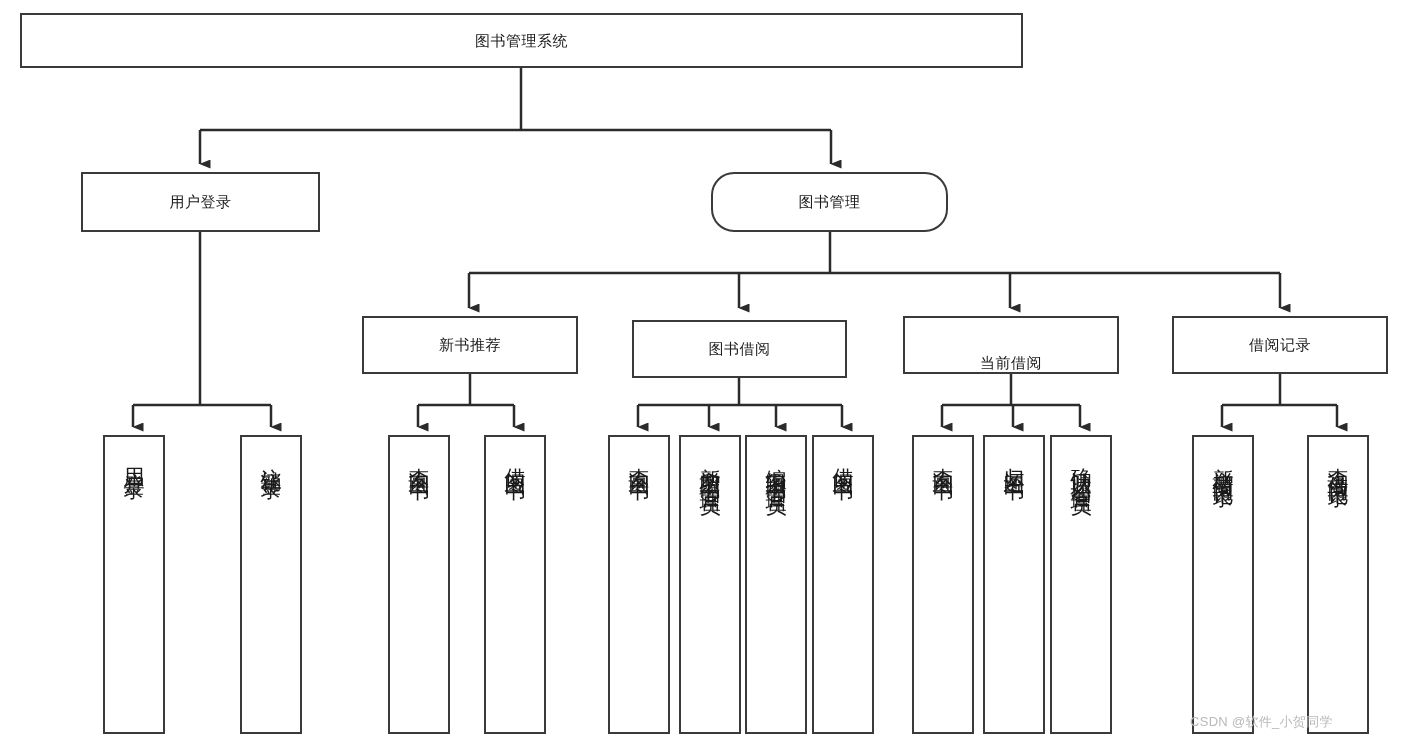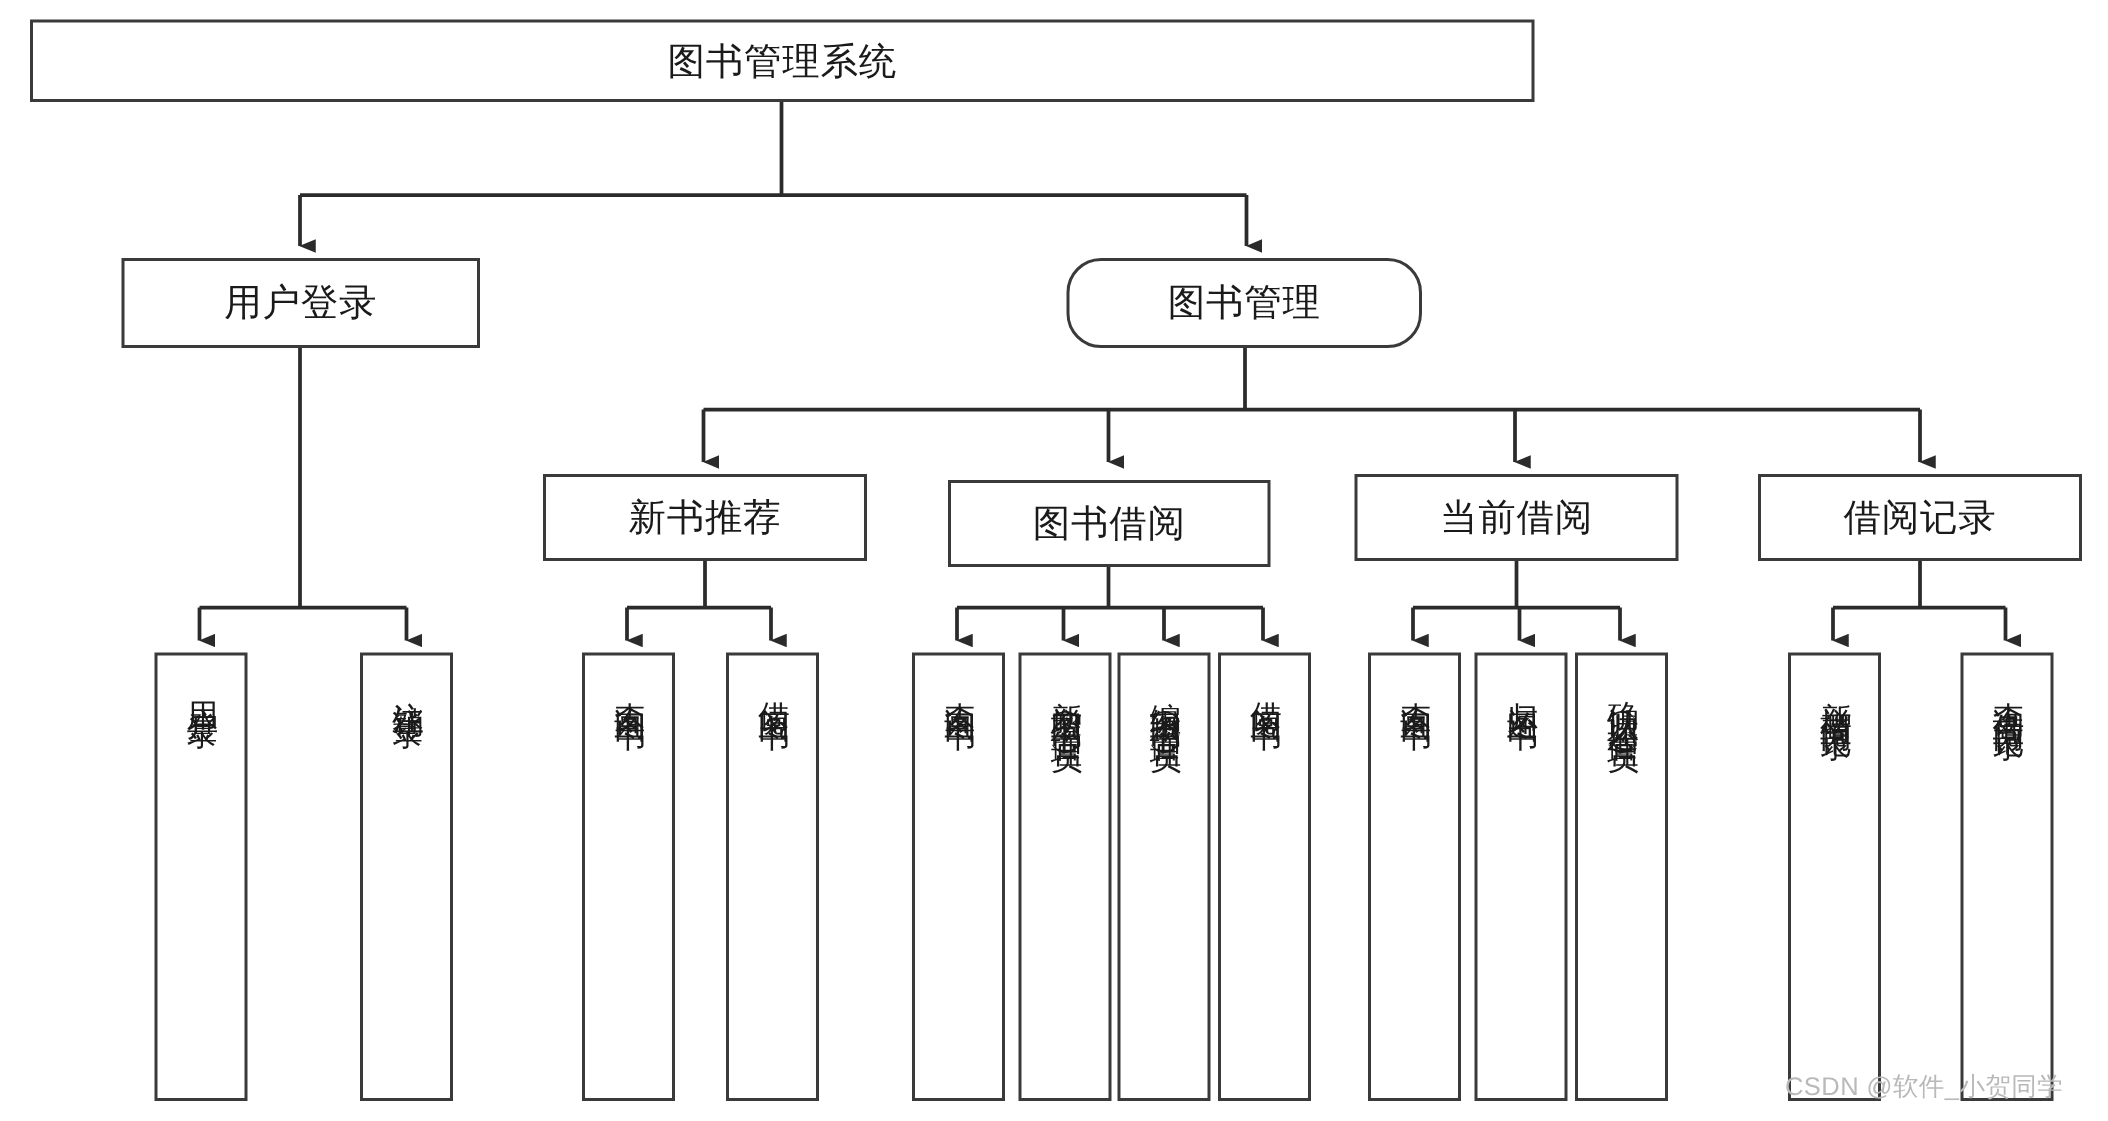--- a/index.html
+++ b/index.html
@@ -30,21 +30,21 @@
   .node-box {
     position: absolute;
     box-sizing: border-box;
     background: #ffffff;
     border: 2px solid #3a3a3a;
     display: flex;
     align-items: center;
     justify-content: center;
   }
   .node-label-h {
-    font-size: 25px;
+    font-size: 15px;
     color: #1a1a1a;
     line-height: 1.2;
     white-space: nowrap;
     letter-spacing: 0.5px;
   }
   .node-box.vertical {
     align-items: flex-start;
     justify-content: center;
     padding-top: 14px;
   }
@@ -54,21 +54,21 @@
     writing-mode: vertical-rl;
     text-orientation: upright;
     letter-spacing: 4px;
     line-height: 1.05;
     white-space: nowrap;
   }
   #watermark {
     position: absolute;
     left: 1190px;
     top: 713px;
-    font-size: 17px;
+    font-size: 13px;
     color: #b9b9b9;
     white-space: nowrap;
     letter-spacing: 0.3px;
   }
 </style>
 </head>
 <body>
 
 <div id="diagram-root">
 
@@ -148,21 +148,21 @@
   <div class="node-box" id="box-l2-1" style="left: 711px; top: 172px; width: 237px; height: 60px; border-radius: 23px;">
     <span class="node-label-h">图书管理</span>
   </div>
 
   <div class="node-box" id="box-l3-0" style="left: 362px; top: 316px; width: 216px; height: 58px;">
     <span class="node-label-h">新书推荐</span>
   </div>
   <div class="node-box" id="box-l3-1" style="left: 632px; top: 320px; width: 215px; height: 58px; justify-content: center;">
     <span class="node-label-h">图书借阅</span>
   </div>
-  <div class="node-box" id="box-l3-2" style="left: 903px; top: 316px; width: 216px; height: 58px;">
+  <div class="node-box" id="box-l3-2" style="left: 903px; top: 316px; width: 216px; height: 58px; align-items: flex-end;">
     <span class="node-label-h">当前借阅</span>
   </div>
   <div class="node-box" id="box-l3-3" style="left: 1172px; top: 316px; width: 216px; height: 58px; justify-content: center;">
     <span class="node-label-h">借阅记录</span>
   </div>
 
   <div class="node-box vertical" id="box-leaf-0" style="left: 103px; top: 435px; width: 62px; height: 299px;">
     <span class="node-label-v">用户登录</span>
   </div>
   <div class="node-box vertical" id="box-leaf-1" style="left: 240px; top: 435px; width: 62px; height: 299px;">

